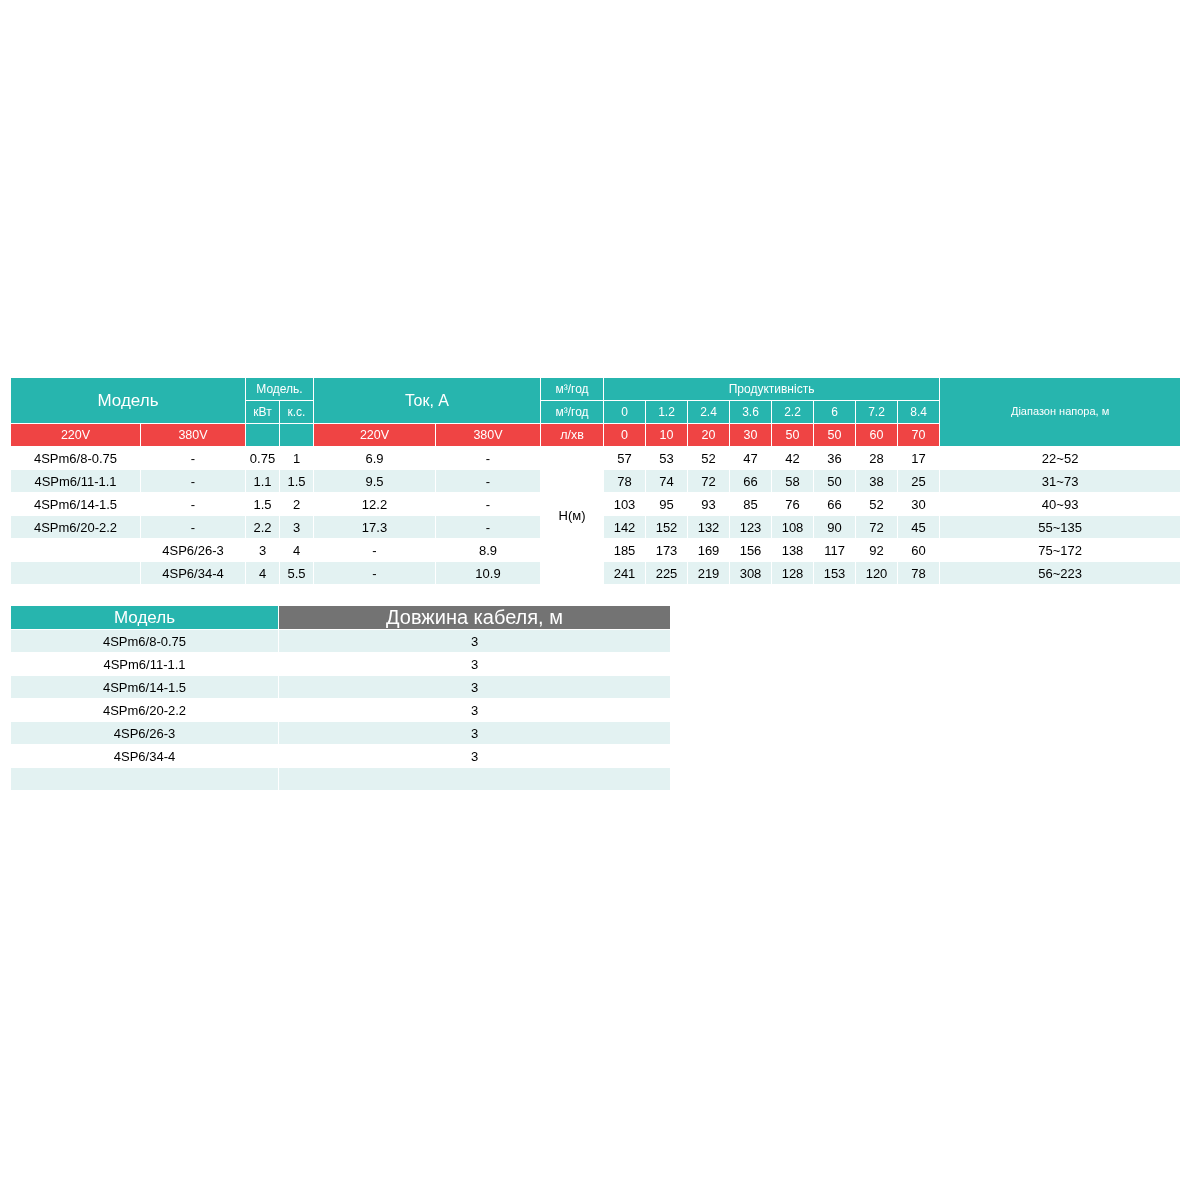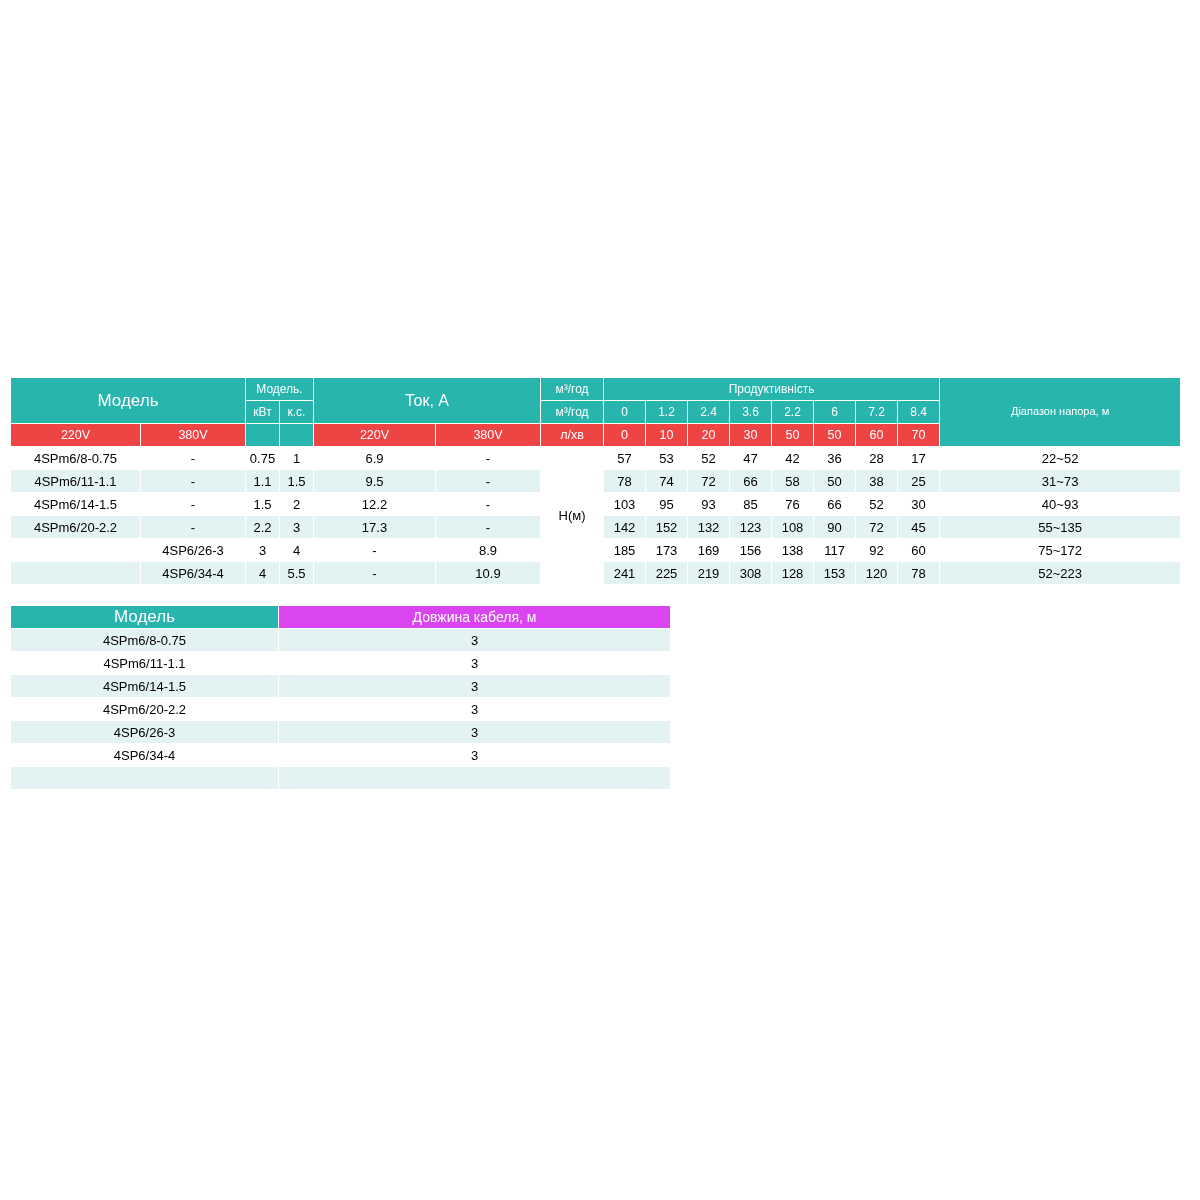--- a/index.html
+++ b/index.html
@@ -93,24 +93,24 @@
     font-weight: normal;
   }
   .cable-hd {
     background: #27b5ae;
     color: #ffffff;
     font-weight: bold;
     font-size: 17px;
     height: 42px;
   }
   .cable-hd2 {
-    background: #d946ef;
-    color: #ffffff;
-    font-weight: bold;
-    font-size: 14px;
+    background: #737373;
+    color: #ffffff;
+    font-weight: bold;
+    font-size: 20px;
     height: 42px;
   }
   .blank-row td { height: 22px; }
 </style>
 </head>
 <body>
 
 <div class="page">
 
   <div class="spec-wrap" style="top:377px;">
@@ -274,21 +274,21 @@
           <td class="cell">-</td>
           <td class="cell">10.9</td>
           <td class="cell">241</td>
           <td class="cell">225</td>
           <td class="cell">219</td>
           <td class="cell">308</td>
           <td class="cell">128</td>
           <td class="cell">153</td>
           <td class="cell">120</td>
           <td class="cell">78</td>
-          <td class="cell">52~223</td>
+          <td class="cell">56~223</td>
         </tr>
       </tbody>
     </table>
   </div>
 
   <div class="cable-wrap">
     <table class="cable">
       <colgroup>
         <col style="width:268px">
         <col style="width:392px">

